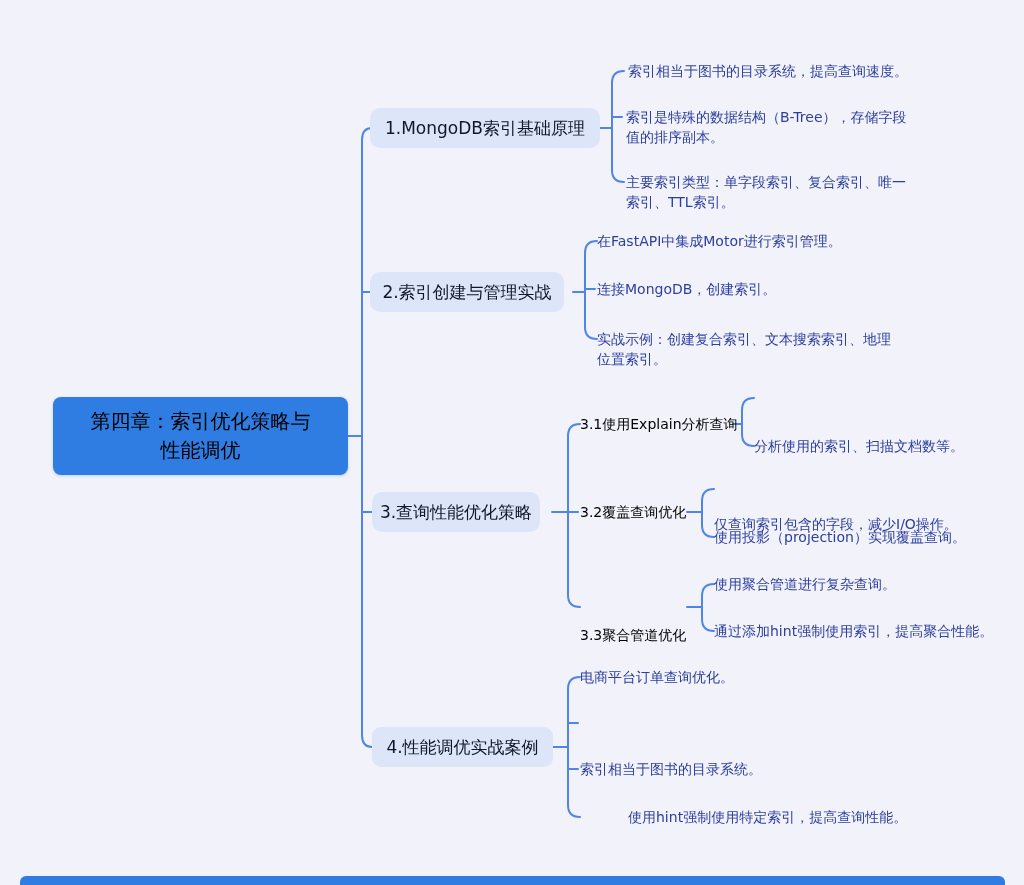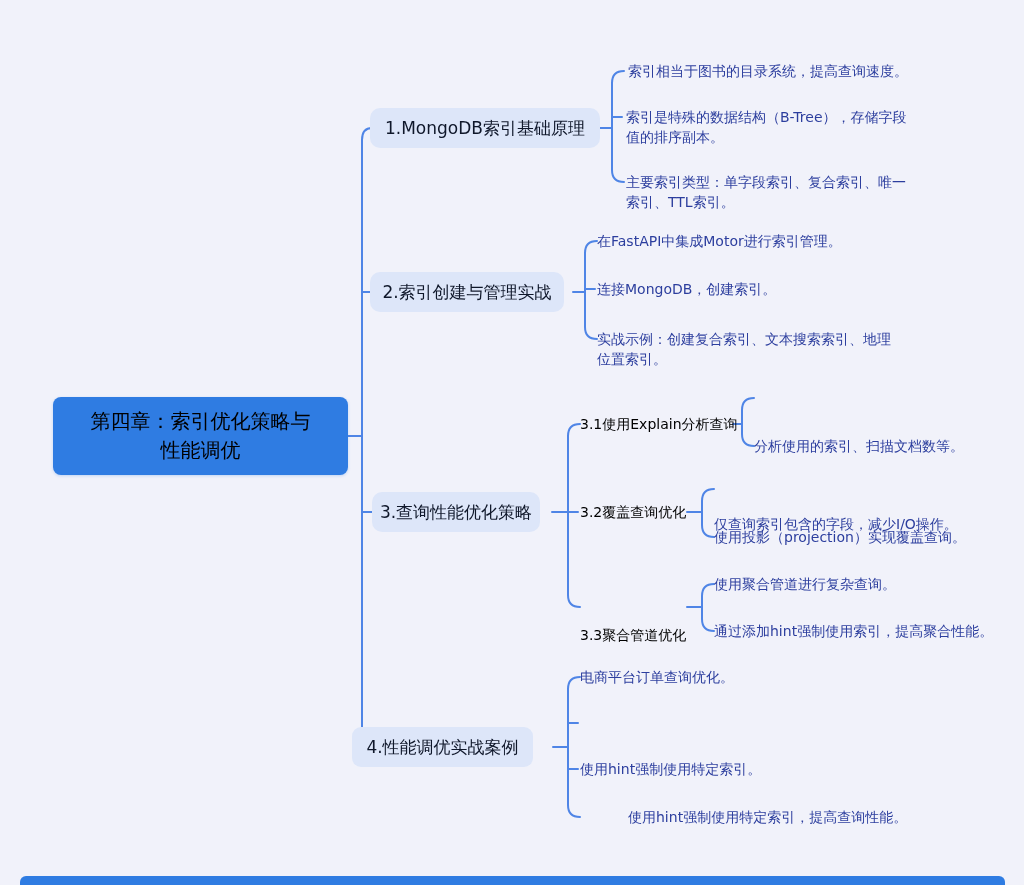--- a/index.html
+++ b/index.html
@@ -118,21 +118,21 @@
     <path d="M 580 677 Q 568 677 568 689 L 568 805 Q 568 817 580 817"></path>
     <path d="M 568 723 L 578 723"></path>
     <path d="M 568 769 L 578 769"></path>
   </svg>
 
   <div class="root-node">第四章：索引优化策略与性能调优</div>
 
   <div class="branch-pill" style="left:370px; top:108px; width:230px;">1.MongoDB索引基础原理</div>
   <div class="branch-pill" style="left:370px; top:272px; width:194px;">2.索引创建与管理实战</div>
   <div class="branch-pill" style="left:372px; top:492px; width:168px;">3.查询性能优化策略</div>
-  <div class="branch-pill" style="left:352px; top:727px; width:181px;border-radius:9px;">4.性能调优实战案例</div>
+  <div class="branch-pill" style="left:372px; top:727px; width:181px;border-radius:9px;">4.性能调优实战案例</div>
 
   <div class="leaf" style="left:628px; top:61px;">索引相当于图书的目录系统，提高查询速度。</div>
   <div class="leaf wrap" style="left:626px; top:172px; width:292px;">主要索引类型：单字段索引、复合索引、唯一索引、TTL索引。</div>
   <div class="leaf wrap" style="left:626px; top:107px; width:292px;">索引是特殊的数据结构（B-Tree），存储字段值的排序副本。</div>
 
   <div class="leaf" style="left:597px; top:231px;">在FastAPI中集成Motor进行索引管理。</div>
   <div class="leaf" style="left:597px; top:279px;">连接MongoDB，创建索引。</div>
   <div class="leaf wrap" style="left:597px; top:329px; width:296px;">实战示例：创建复合索引、文本搜索索引、地理位置索引。</div>
 
   <div class="sub-label" style="left:580px; top:414px;">3.1使用Explain分析查询</div>
@@ -141,18 +141,18 @@
 
   <div class="leaf" style="left:754px; top:436px;">分析使用的索引、扫描文档数等。</div>
 
   <div class="leaf" style="left:714px; top:479px;margin-top:35px;">仅查询索引包含的字段，减少I/O操作。</div>
   <div class="leaf" style="left:714px; top:527px;">使用投影（projection）实现覆盖查询。</div>
 
   <div class="leaf" style="left:714px; top:574px;">使用聚合管道进行复杂查询。</div>
   <div class="leaf" style="left:714px; top:621px;">通过添加hint强制使用索引，提高聚合性能。</div>
 
   <div class="leaf" style="left:580px; top:667px;">电商平台订单查询优化。</div>
-  <div class="leaf" style="left:580px; top:759px;">使用hint强制使用特定索引。</div>
+  <div class="leaf" style="left:580px; top:759px;">索引相当于图书的目录系统。</div>
   <div class="leaf" style="left:580px; top:807px;margin-left:48px;">使用hint强制使用特定索引，提高查询性能。</div>
 
   <div class="partial-bar"></div>
 
 </div>
 
 </body></html>

